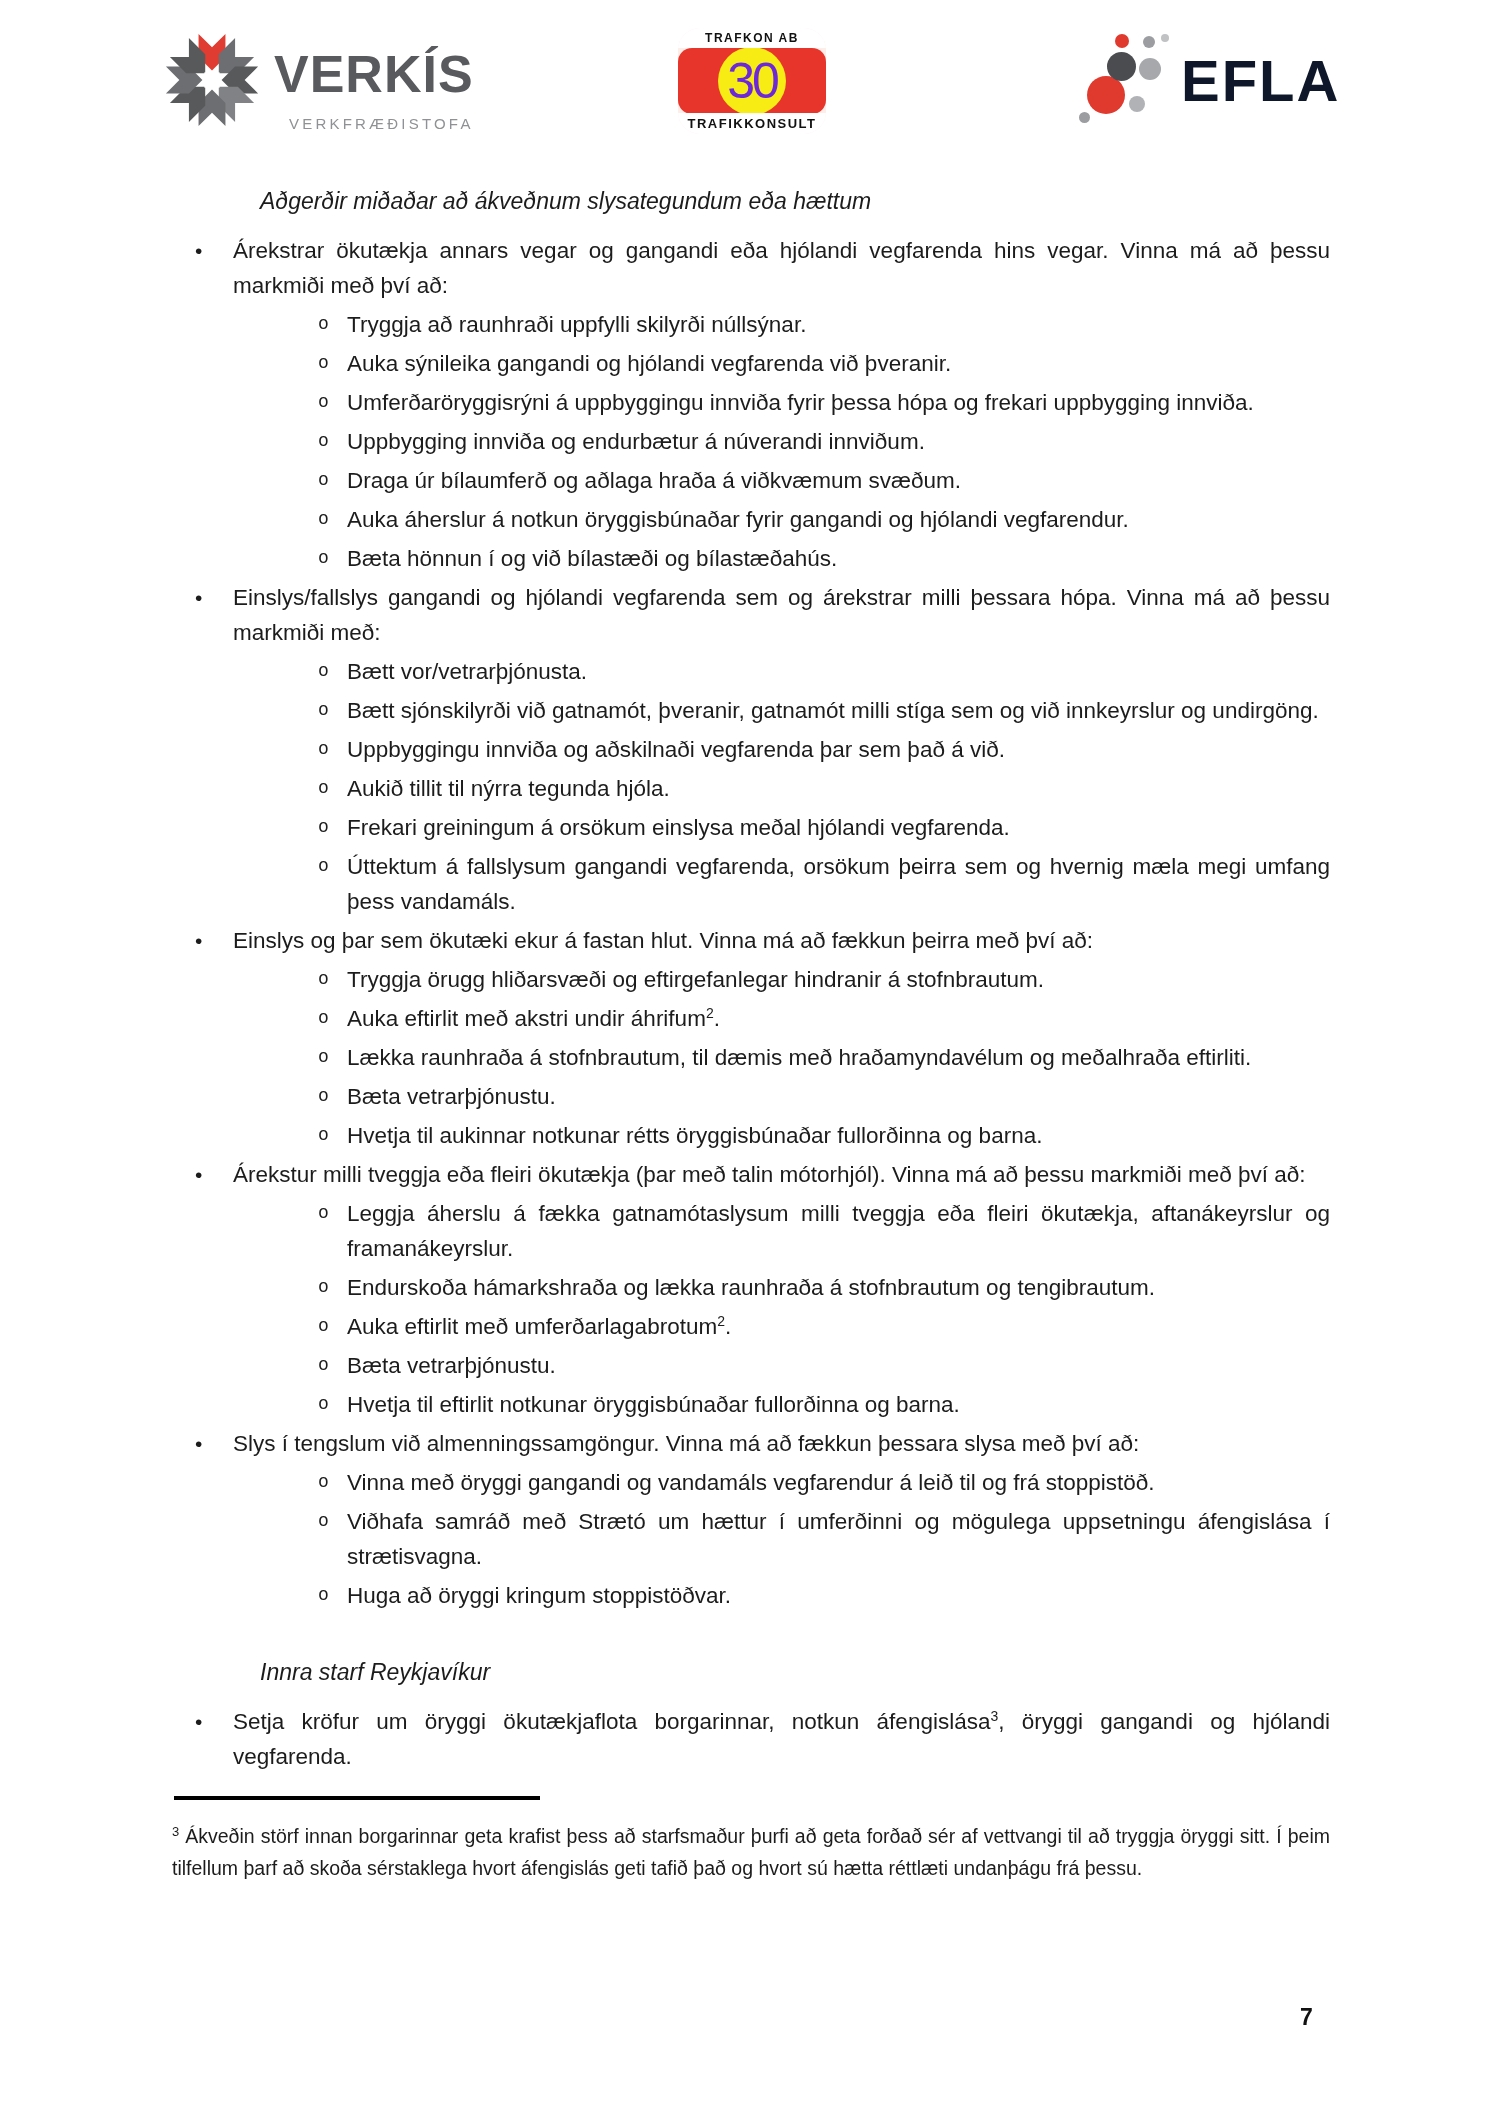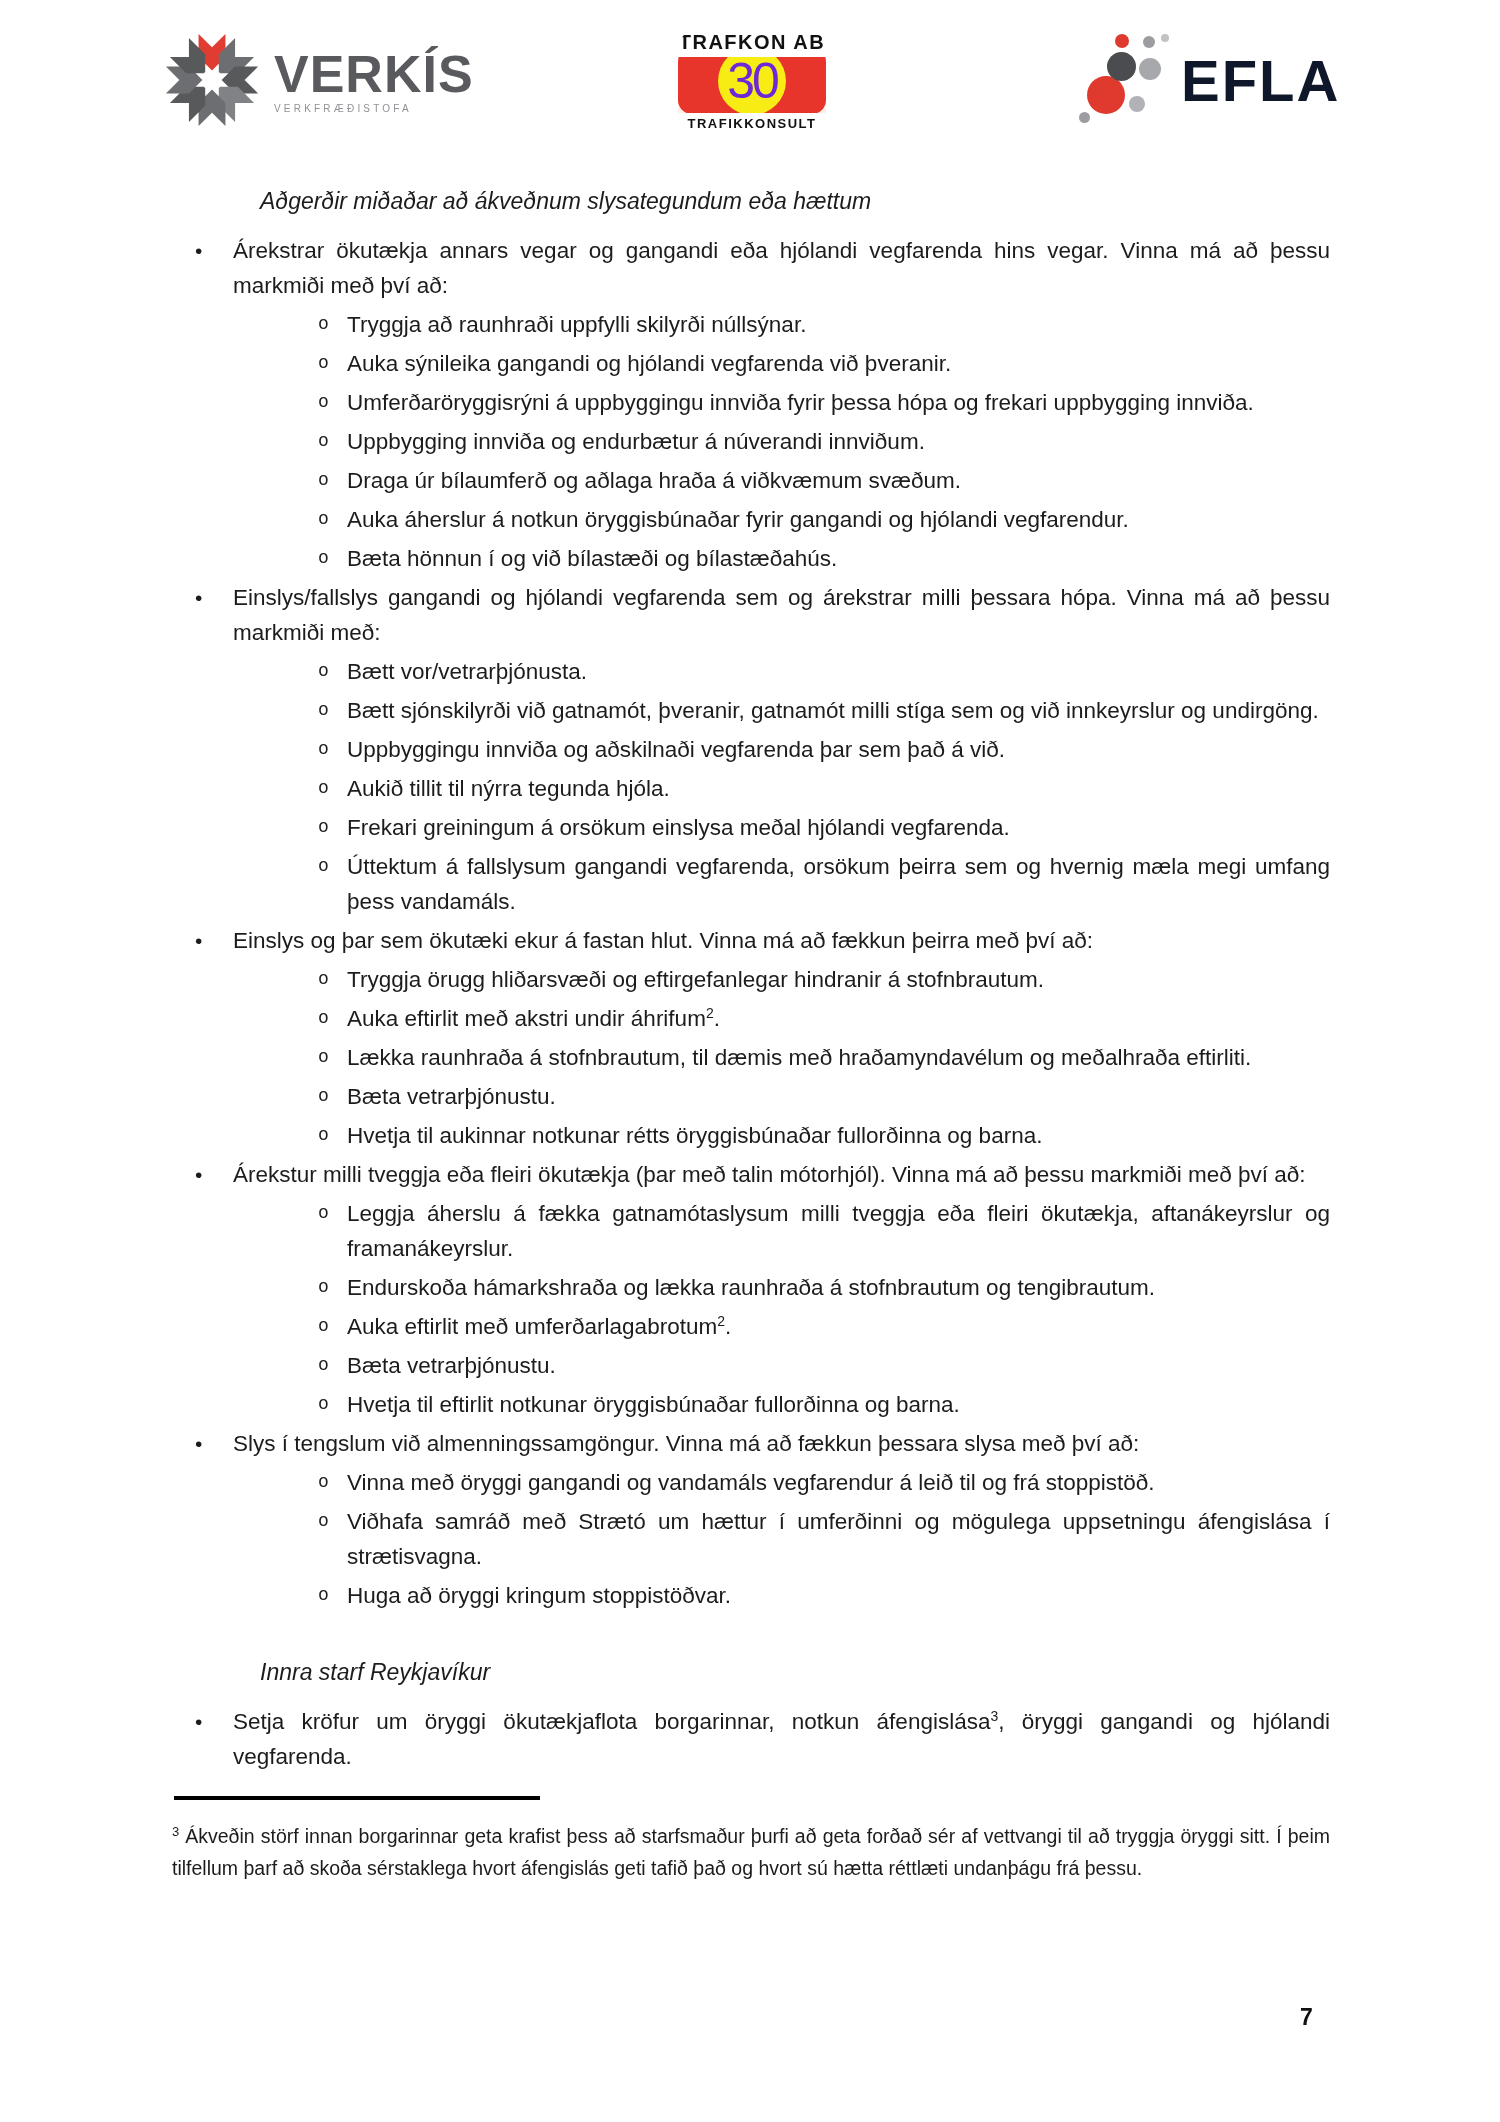--- a/index.html
+++ b/index.html
@@ -8,30 +8,30 @@
     font-family:"Liberation Sans", sans-serif; color:#1c1c1c; overflow:hidden;
   }
   .content { position:absolute; left:172px; top:28px; width:1158px; }
 
   
   .hdr { position:relative; height:112px; }
 
   .verkis { position:absolute; left:-8px; top:4px; display:flex; align-items:flex-start; }
   .verkis-text { margin-left:14px; }
   .verkis-word { font-size:52px; font-weight:bold; color:#595a5d; letter-spacing:1px; line-height:1; margin-top:16px; }
-  .verkis-sub { font-size:10px; color:#8f9194; letter-spacing:3.2px; margin-top:3px; }
+  .verkis-sub { font-size:15px; color:#8f9194; letter-spacing:3.2px; text-align:right; margin-top:15px; }
 
   .trafkon { position:absolute; left:506px; top:0; width:148px; height:106px; border-radius:22px; overflow:hidden; background:#fdeee9; }
   .tk-band { position:absolute; left:0; right:0; top:20px; bottom:20px; background:#e8352b; border-radius:14px; }
   .tk-circle { position:absolute; left:50%; top:50%; transform:translate(-50%,-50%); width:68px; height:68px;
                border-radius:50%; background:#f7ec13; display:flex; align-items:center; justify-content:center;
                font-size:50px; font-weight:400; letter-spacing:-3px; color:#6d28d9; z-index:1; }
   .tk-top, .tk-bottom { position:absolute; left:0; right:0; text-align:center; background:#ffffff;
                font-weight:bold; color:#111; z-index:2; padding:3px 0; }
-  .tk-top { top:0; font-size:20px; letter-spacing:1.5px; }
+  .tk-top { top:0; font-size:12px; letter-spacing:1.5px; }
   .tk-bottom { bottom:0; font-size:13px; letter-spacing:1.5px; }
 
   .efla { position:absolute; left:905px; top:6px; display:flex; align-items:flex-start; }
   .efla-dots { position:relative; width:102px; height:100px; }
   .dot { position:absolute; border-radius:50%; }
   .efla-word { font-size:58px; font-weight:bold; color:#0f172a; letter-spacing:2px; margin-left:2px; margin-top:18px; line-height:1; }
 
   
   .heading { font-style:italic; font-size:23px; font-weight:normal; margin:46px 0 17px 88px; line-height:30px; }
   .heading2 { margin-top:44px; }

